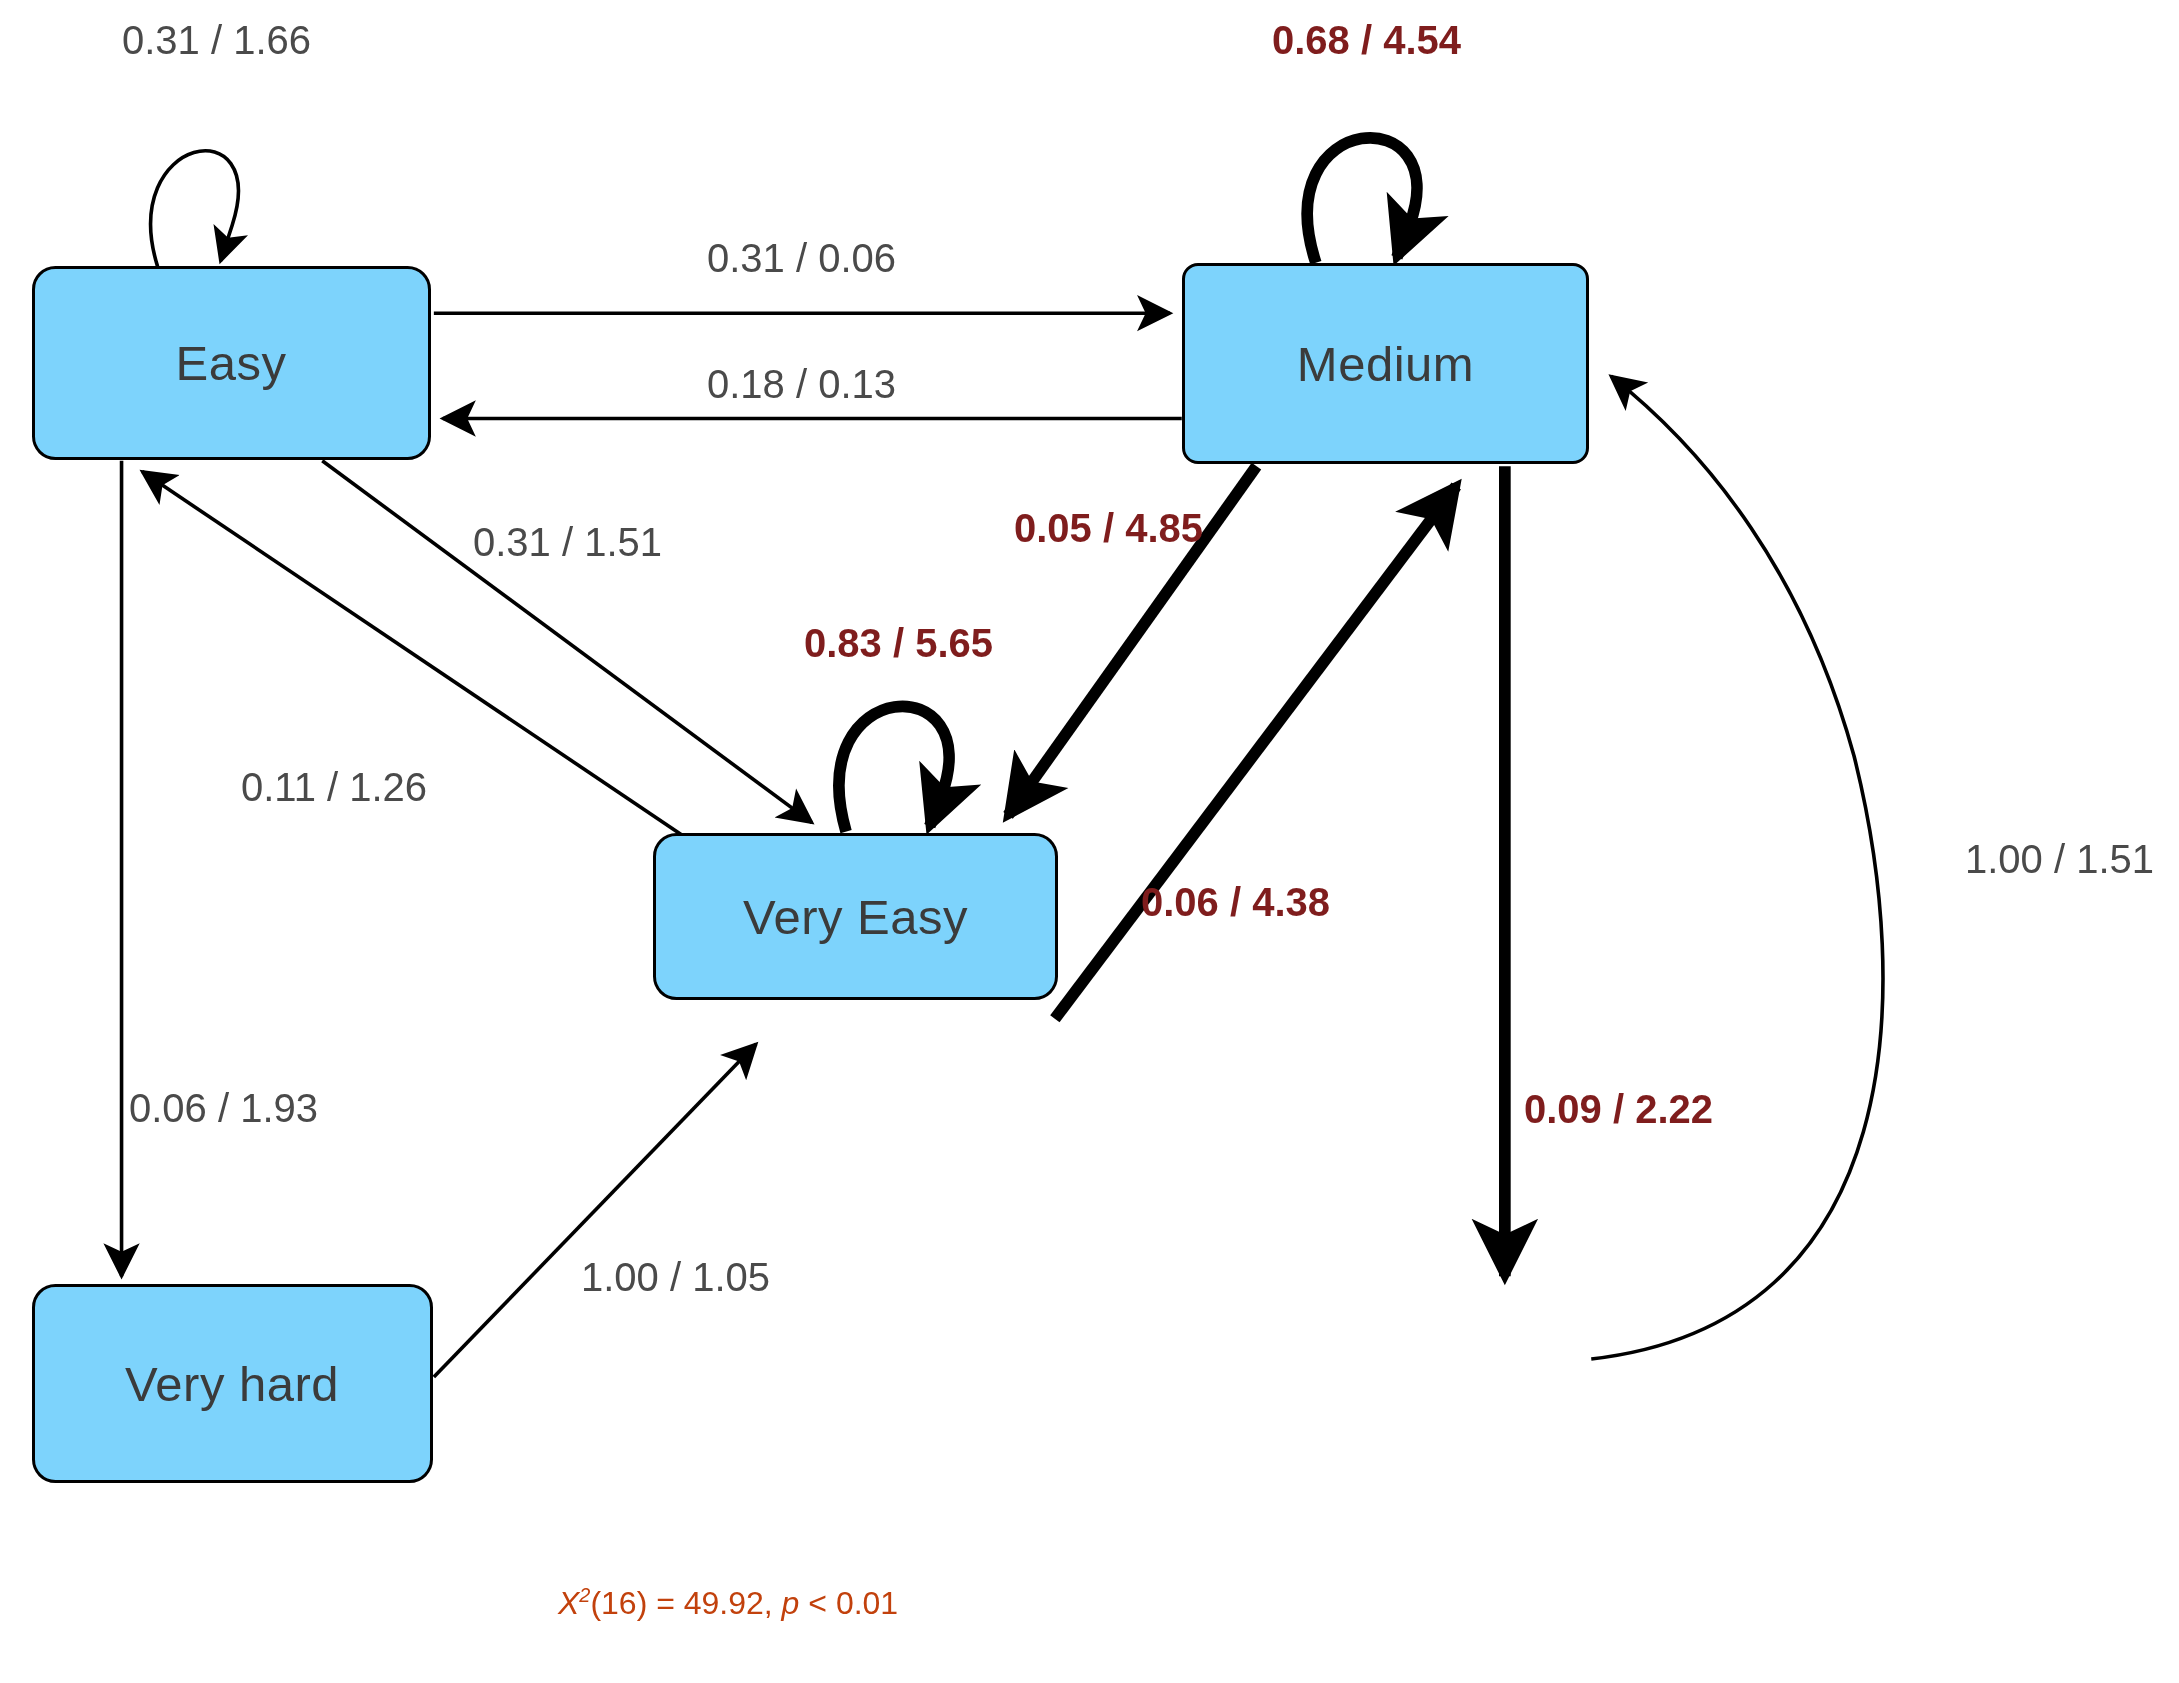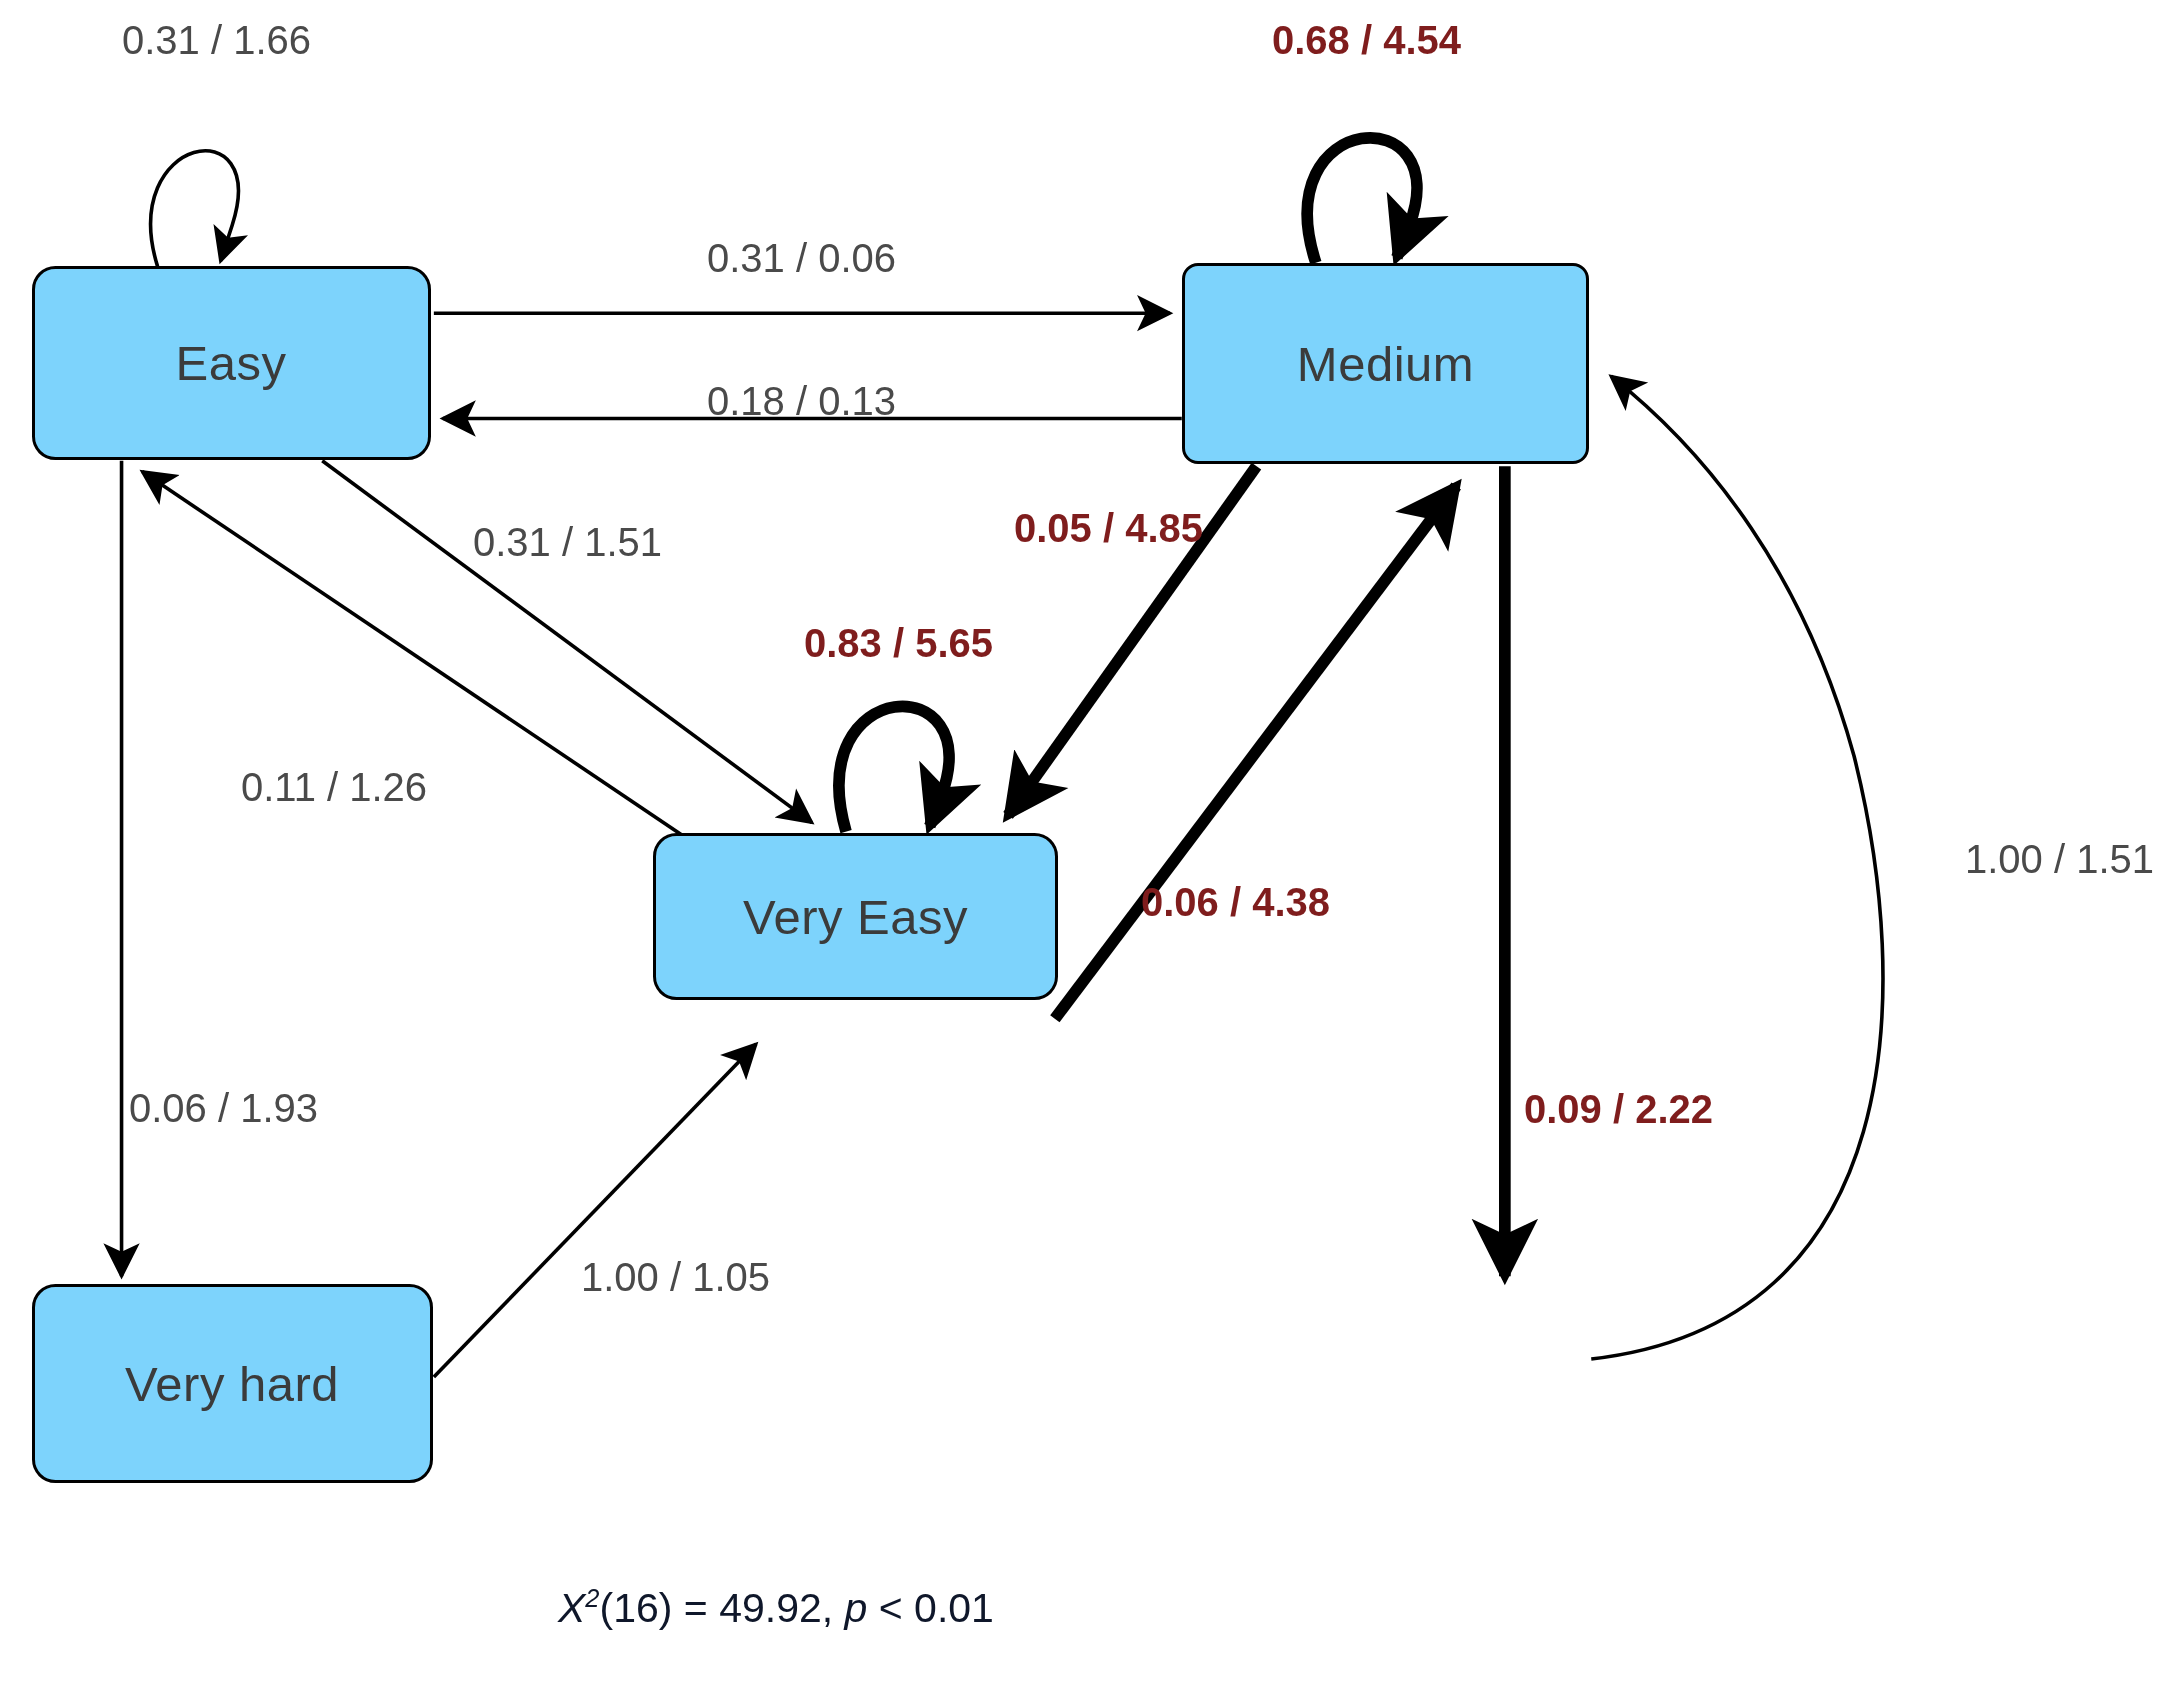--- a/index.html
+++ b/index.html
@@ -50,22 +50,22 @@
     white-space: nowrap;
     user-select: none;
   }
   .edge-label.bold {
     font-weight: bold;
     color: #7f1d1d;
   }
   .caption {
     position: absolute;
     font-family: "Liberation Sans", sans-serif;
-    font-size: 41px;
-    color: #0f172a;
+    font-size: 32px;
+    color: #c2410c;
     white-space: nowrap;
     user-select: none;
   }
   .caption .ital { font-style: italic; }
   .caption sup { font-size: 0.62em; vertical-align: super; font-style: italic; }
 </style>
 </head>
 <body>
 
 <div id="canvas">
@@ -124,21 +124,21 @@
 
 
   <div class="edge-label" style="left:122px; top:18px;">0.31 / 1.66</div>
 
   <div class="edge-label bold" style="left:1272px; top:18px;">0.68 / 4.54</div>
 
   <div class="edge-label bold" style="left:804px; top:621px;">0.83 / 5.65</div>
 
   <div class="edge-label" style="left:707px; top:236px;">0.31 / 0.06</div>
 
-  <div class="edge-label" style="left:707px; top:379px;text-align:center;">0.18 / 0.13</div>
+  <div class="edge-label" style="left:707px; top:362px;text-align:center;">0.18 / 0.13</div>
 
   <div class="edge-label" style="left:473px; top:520px;">0.31 / 1.51</div>
 
   <div class="edge-label" style="left:241px; top:765px;">0.11 / 1.26</div>
 
   <div class="edge-label" style="left:129px; top:1086px;">0.06 / 1.93</div>
 
   <div class="edge-label" style="left:581px; top:1255px;">1.00 / 1.05</div>
 
   <div class="edge-label bold" style="left:1014px; top:506px;">0.05 / 4.85</div>

